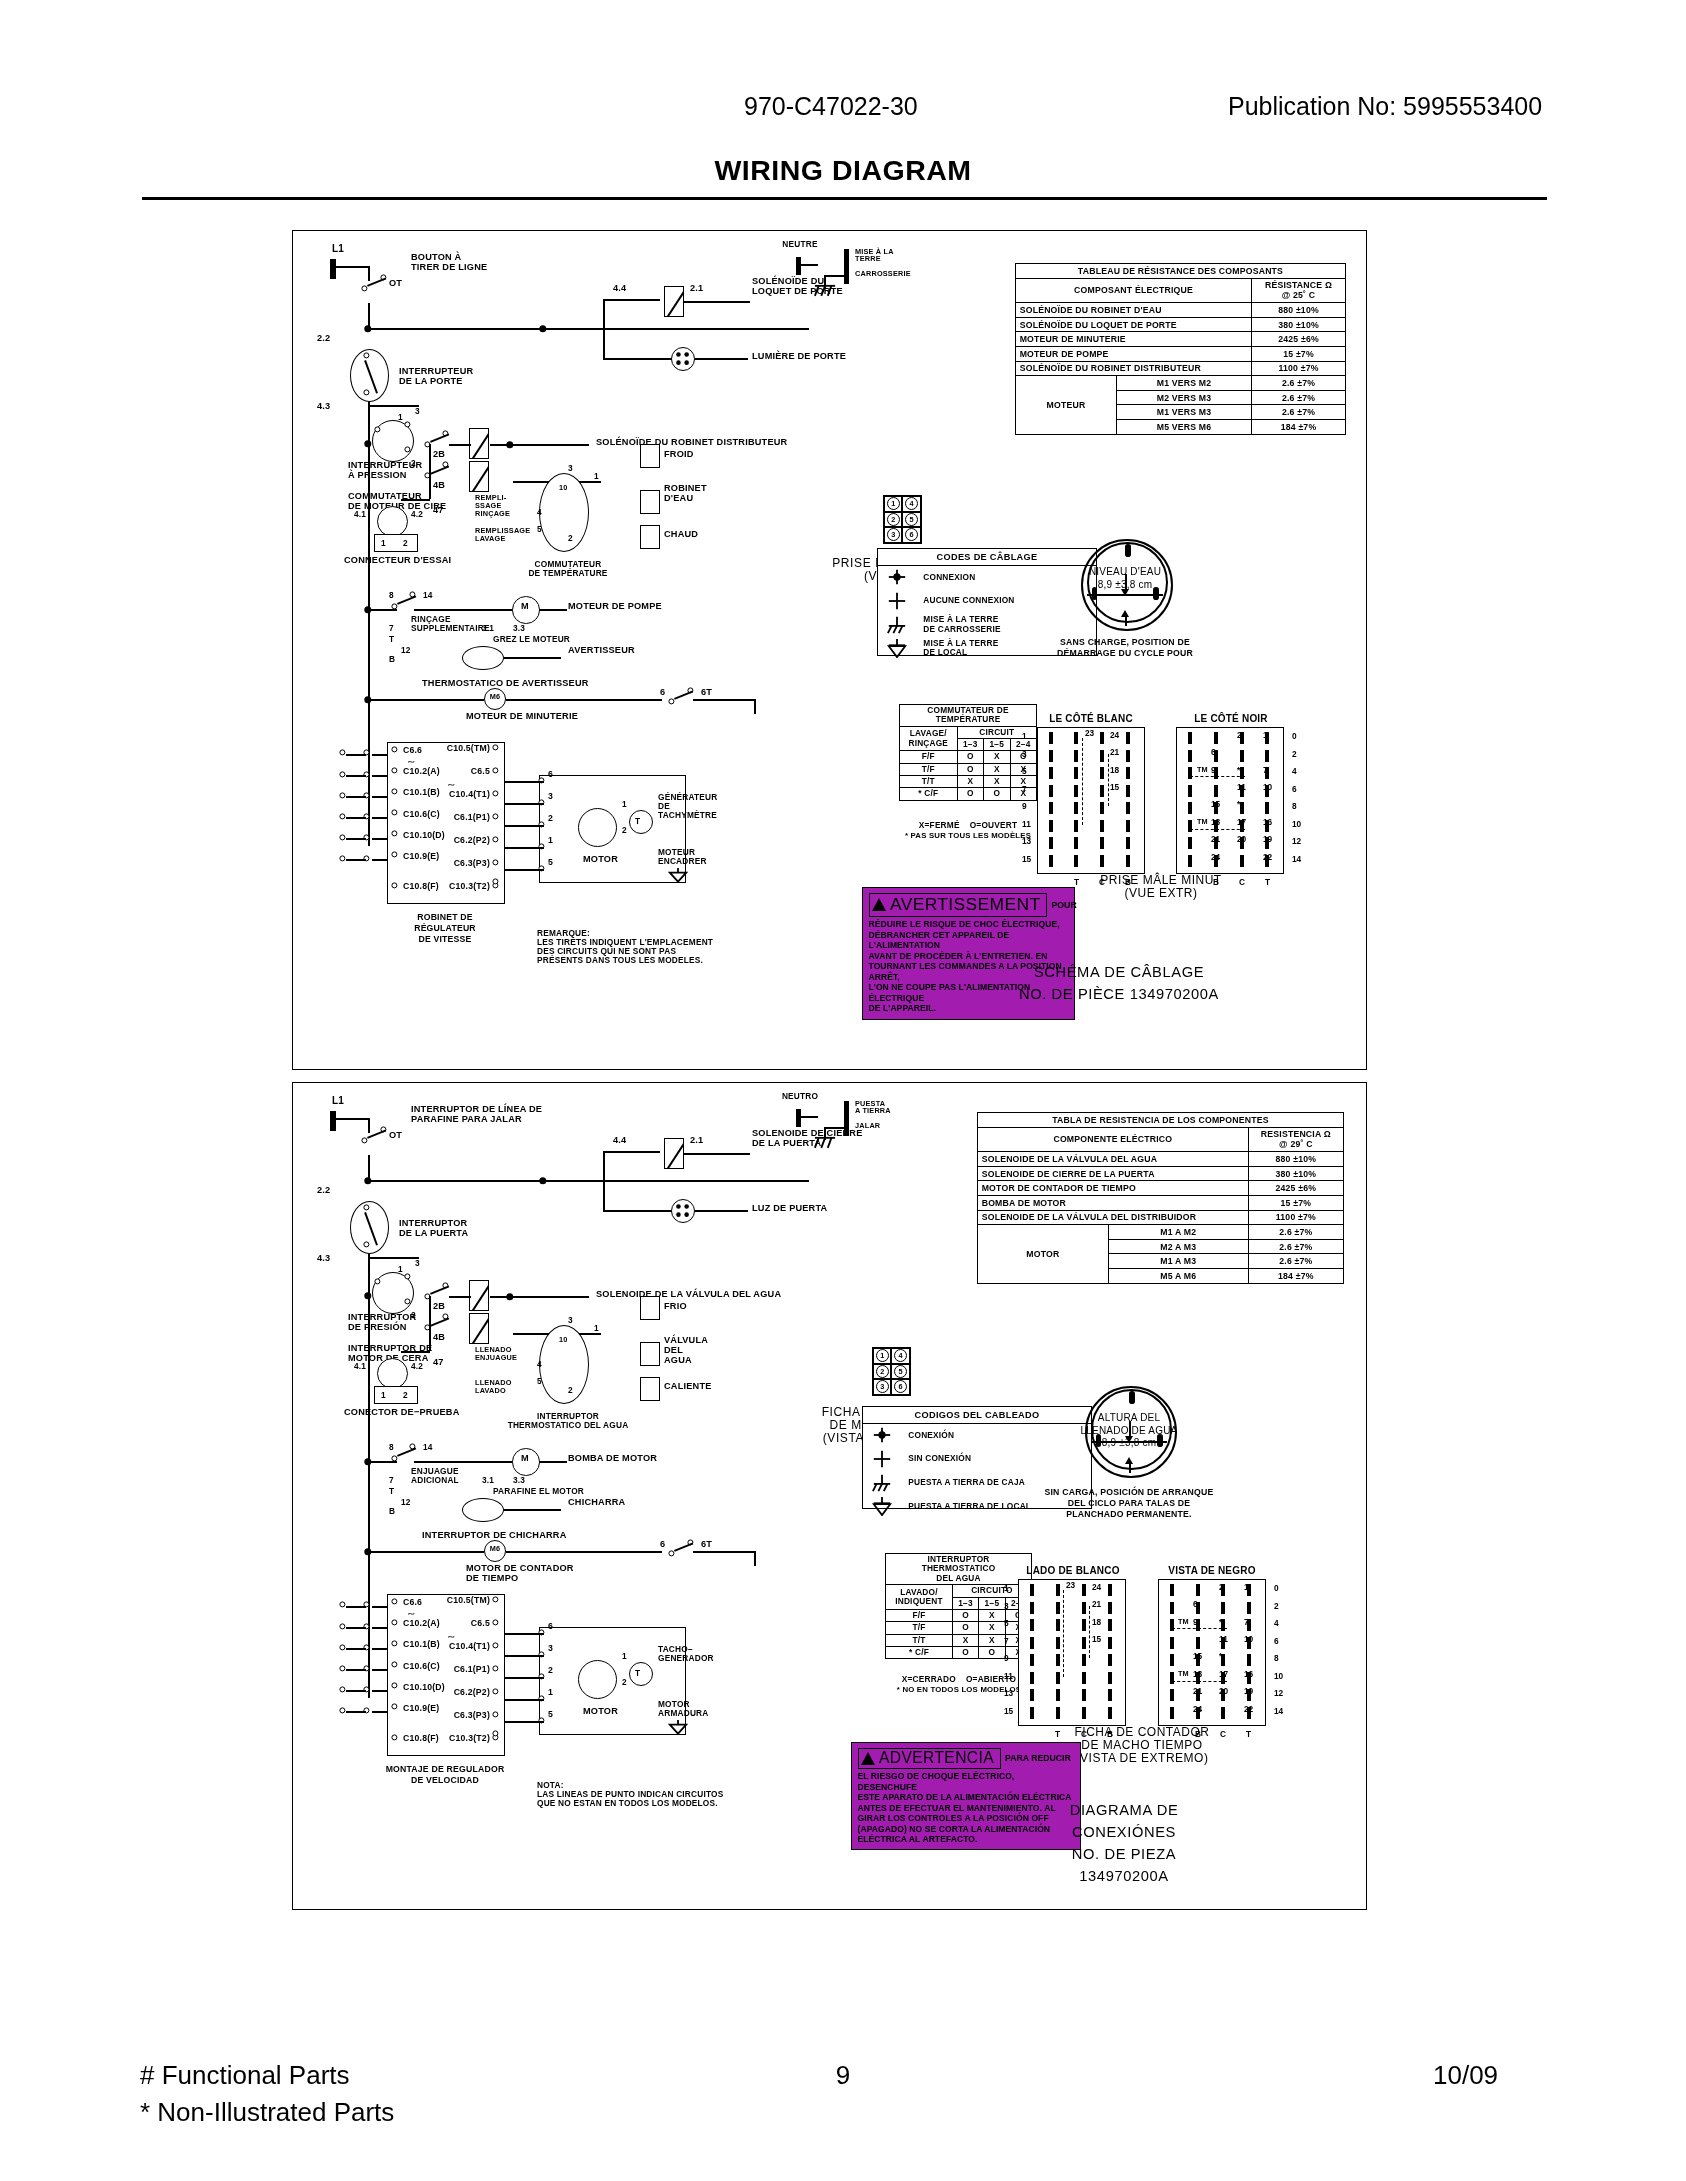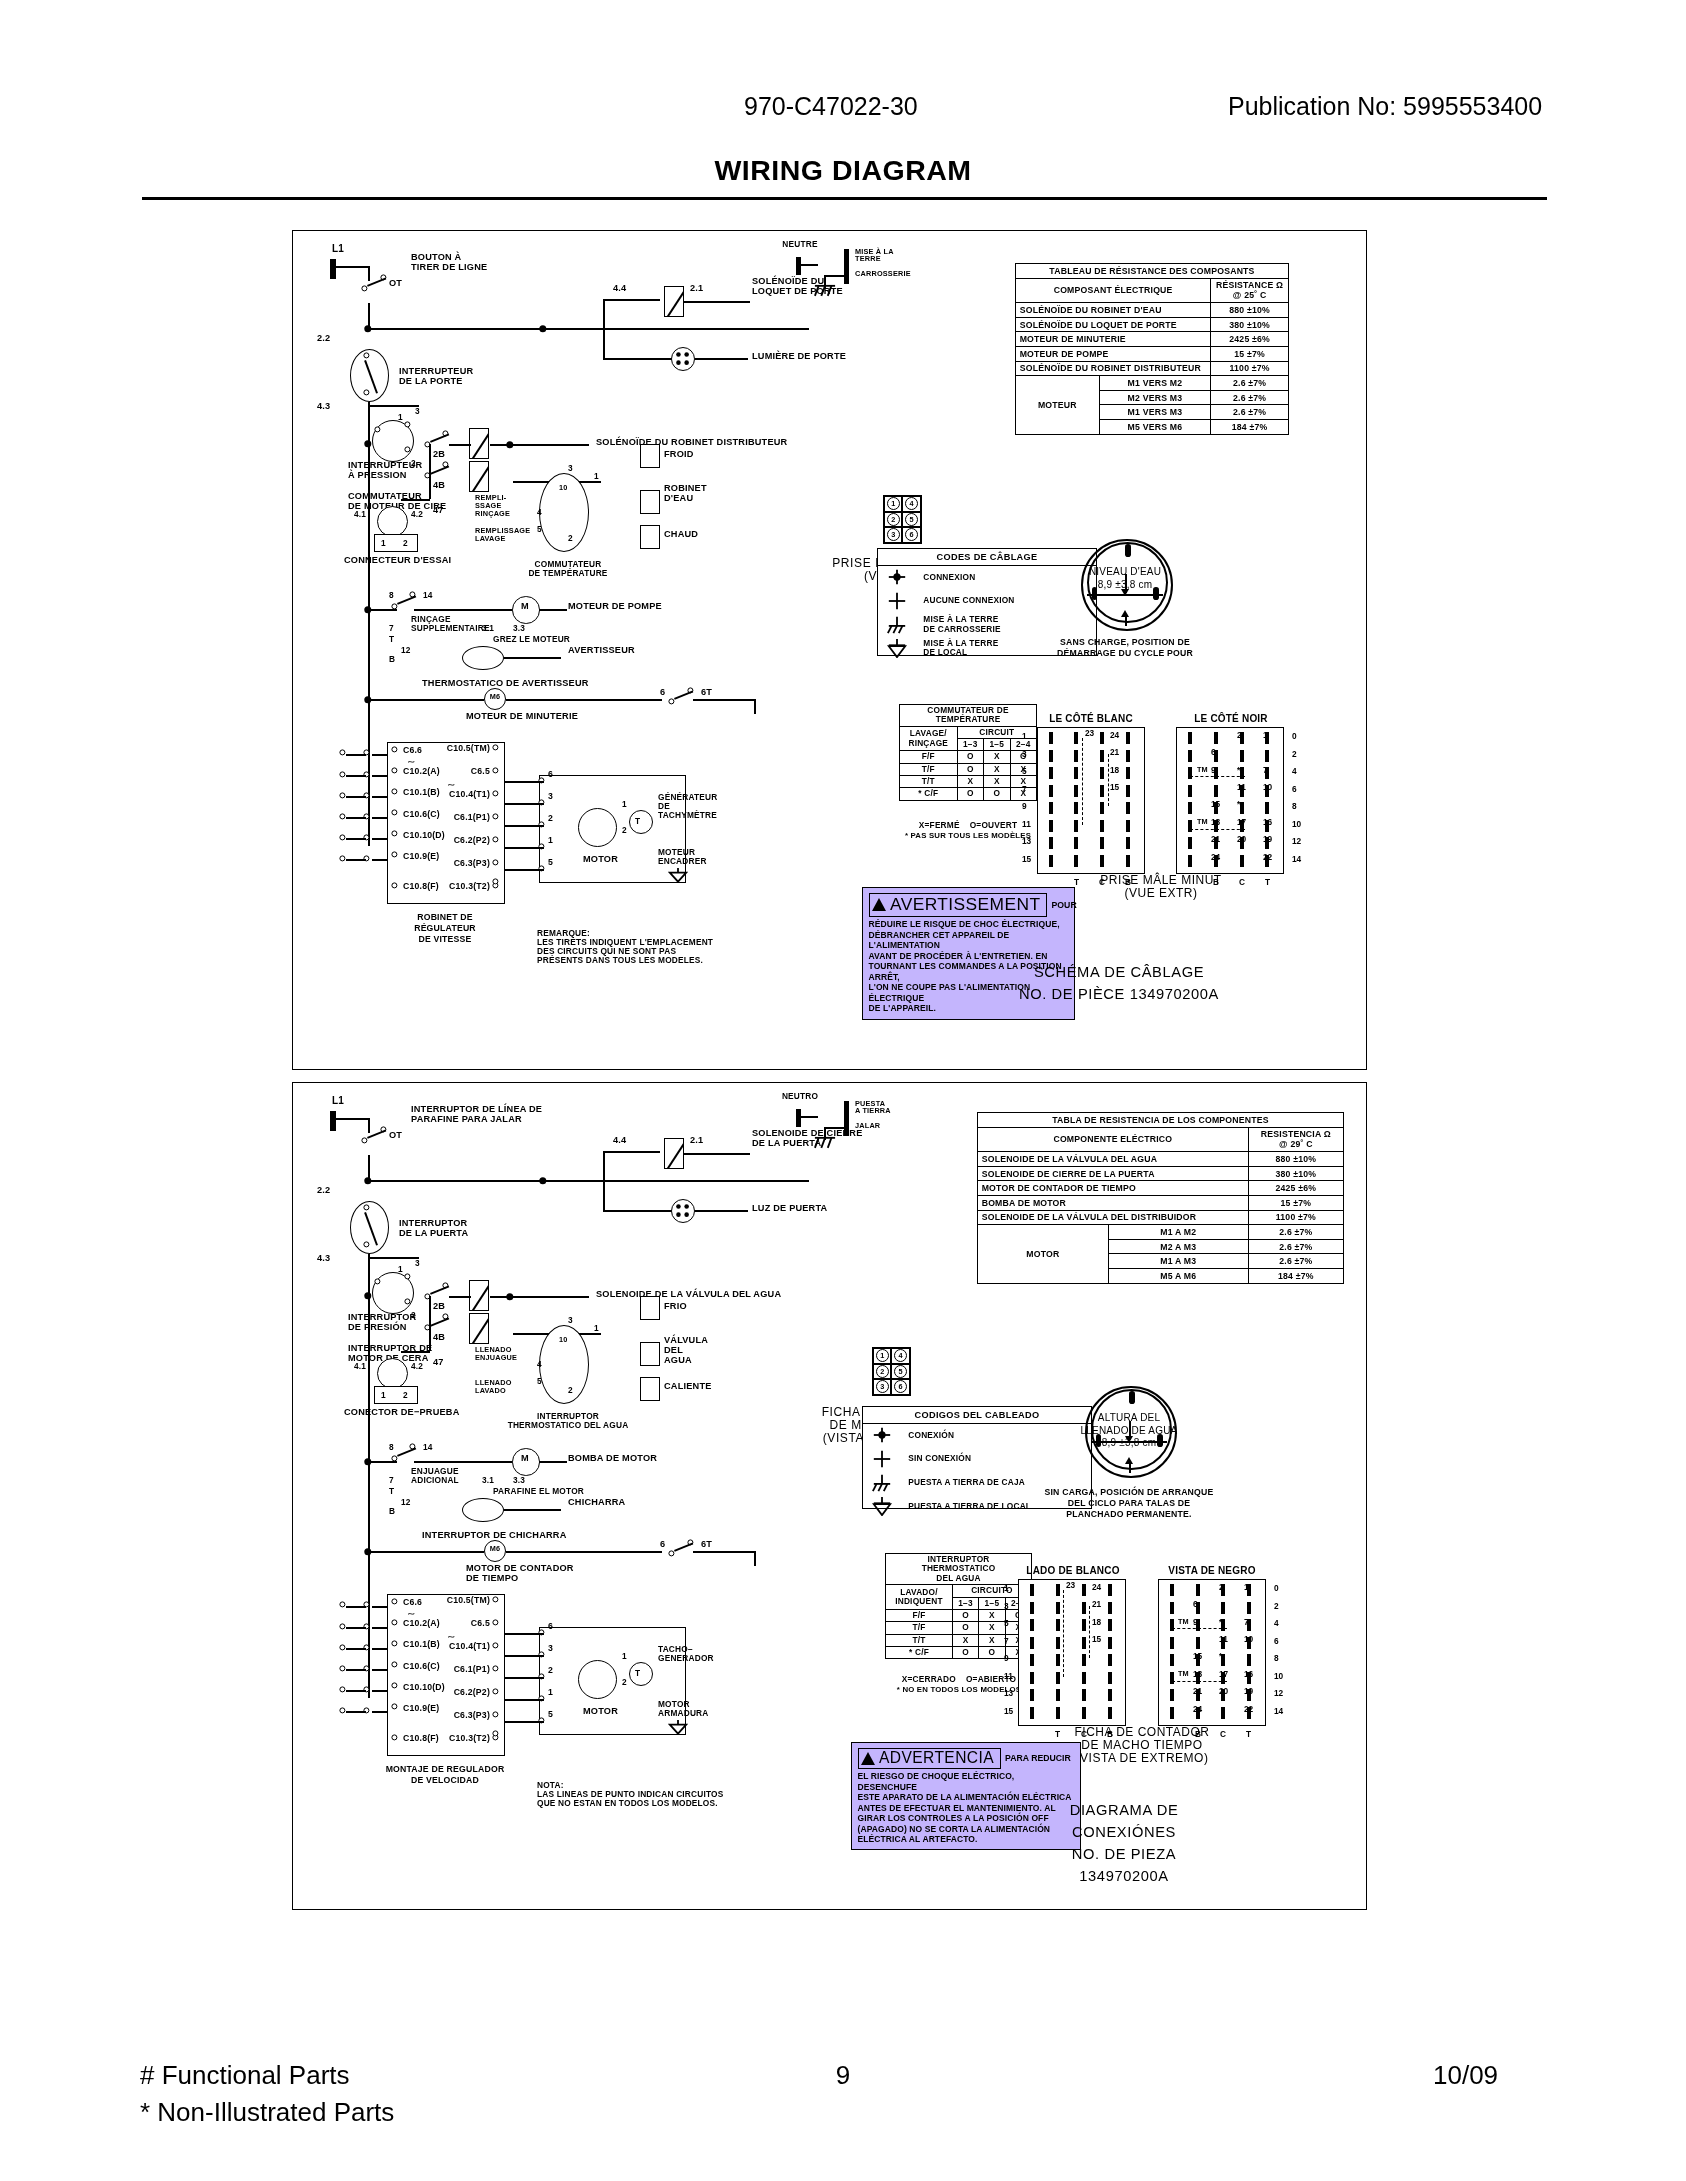--- a/index.html
+++ b/index.html
@@ -70,21 +70,21 @@
 
   
   .legend{position:absolute;border:1.8px solid #000;background:#fff;box-sizing:border-box;}
   .legend-hd{border-bottom:1.8px solid #000;text-align:center;font-size:9.2px;font-weight:bold;
              padding:2.8px 0;letter-spacing:0.3px;}
   .legend-row{display:flex;align-items:center;gap:14px;padding:1.8px 7.3px;}
   .legend-sym{width:24px;height:20px;flex:0 0 24px;position:relative;}
   .legend-tx{font-size:8.3px;font-weight:bold;line-height:1.1;letter-spacing:0.2px;white-space:pre;}
 
   
-  .warn{position:absolute;border:1.8px solid #000;background:#c4b5fd;box-sizing:border-box;padding:4.6px 5.5px;}
+  .warn{position:absolute;border:1.8px solid #000;background:#a21caf;box-sizing:border-box;padding:4.6px 5.5px;}
   .warn-hd{display:flex;align-items:center;gap:4.6px;}
   .warn-badge{border:1.8px solid #000;padding:0.9px 5.5px 0.9px 2.8px;display:flex;align-items:center;gap:3.7px;}
   .warn-tri{width:0;height:0;border-left:7.3px solid transparent;border-right:7.3px solid transparent;
             border-bottom:13px solid #000;}
   .warn-word{font-size:17.4px;font-weight:normal;letter-spacing:0.4px;}
   .warn-after{font-size:8.7px;font-weight:bold;}
   .warn-body{font-size:8.5px;font-weight:bold;line-height:1.24;letter-spacing:0.1px;margin-top:1.8px;}
   .pinbox{position:absolute;border:1.8px solid #000;background:#fff;box-sizing:border-box;}
   .pinbar{position:absolute;width:3.7px;height:12px;background:#000;}
   .pinnum{position:absolute;font-size:8.3px;font-weight:bold;}
@@ -381,21 +381,21 @@
         </div>
         <div>
           <span>3</span>
         </div>
         <div>
           <span>6</span>
         </div>
       </div>
       <div class="t c" style="left:608px;top:326px;font-size:12px;font-weight:normal;letter-spacing:0.6px;text-align:center;">PRISE MÂLE MOTEUR
 (VUE EXTR)</div>
-      <table class="grid" id="tbl-res-fr" style="left: 722px; top: 32px; width: 274px;">
+      <table class="grid" id="tbl-res-fr" style="left: 722px; top: 32px; width: 331px;">
         <tbody>
           <tr>
             <th colspan="3" class="tbl-title">TABLEAU DE RÉSISTANCE DES COMPOSANTS</th>
           </tr>
           <tr>
             <th colspan="2">COMPOSANT ÉLECTRIQUE</th>
             <th style="white-space: pre;">RÉSISTANCE Ω
 @ 25˚ C</th>
           </tr>
           <tr>

